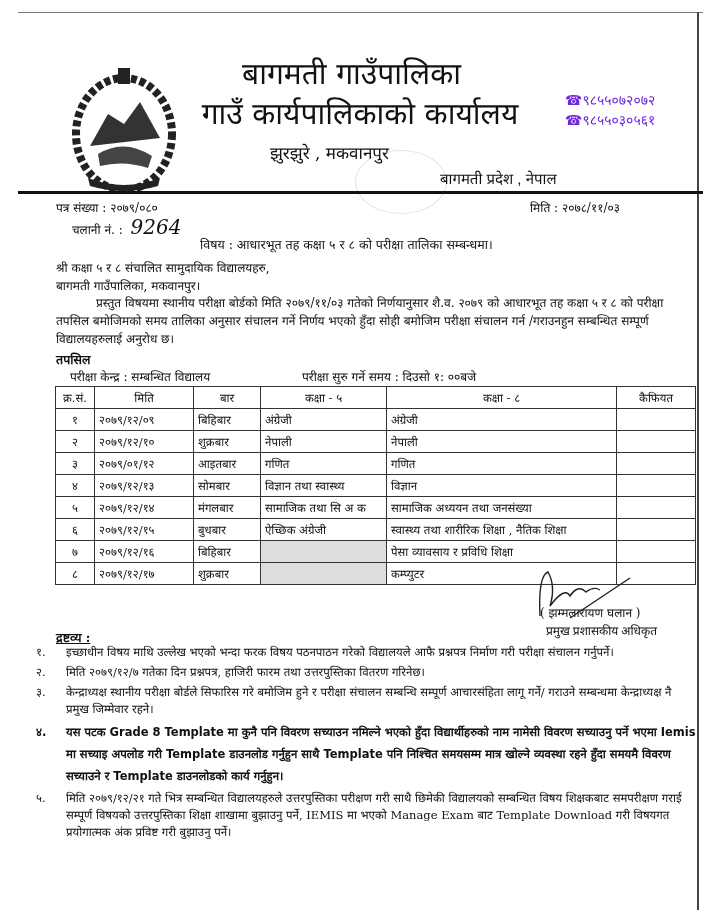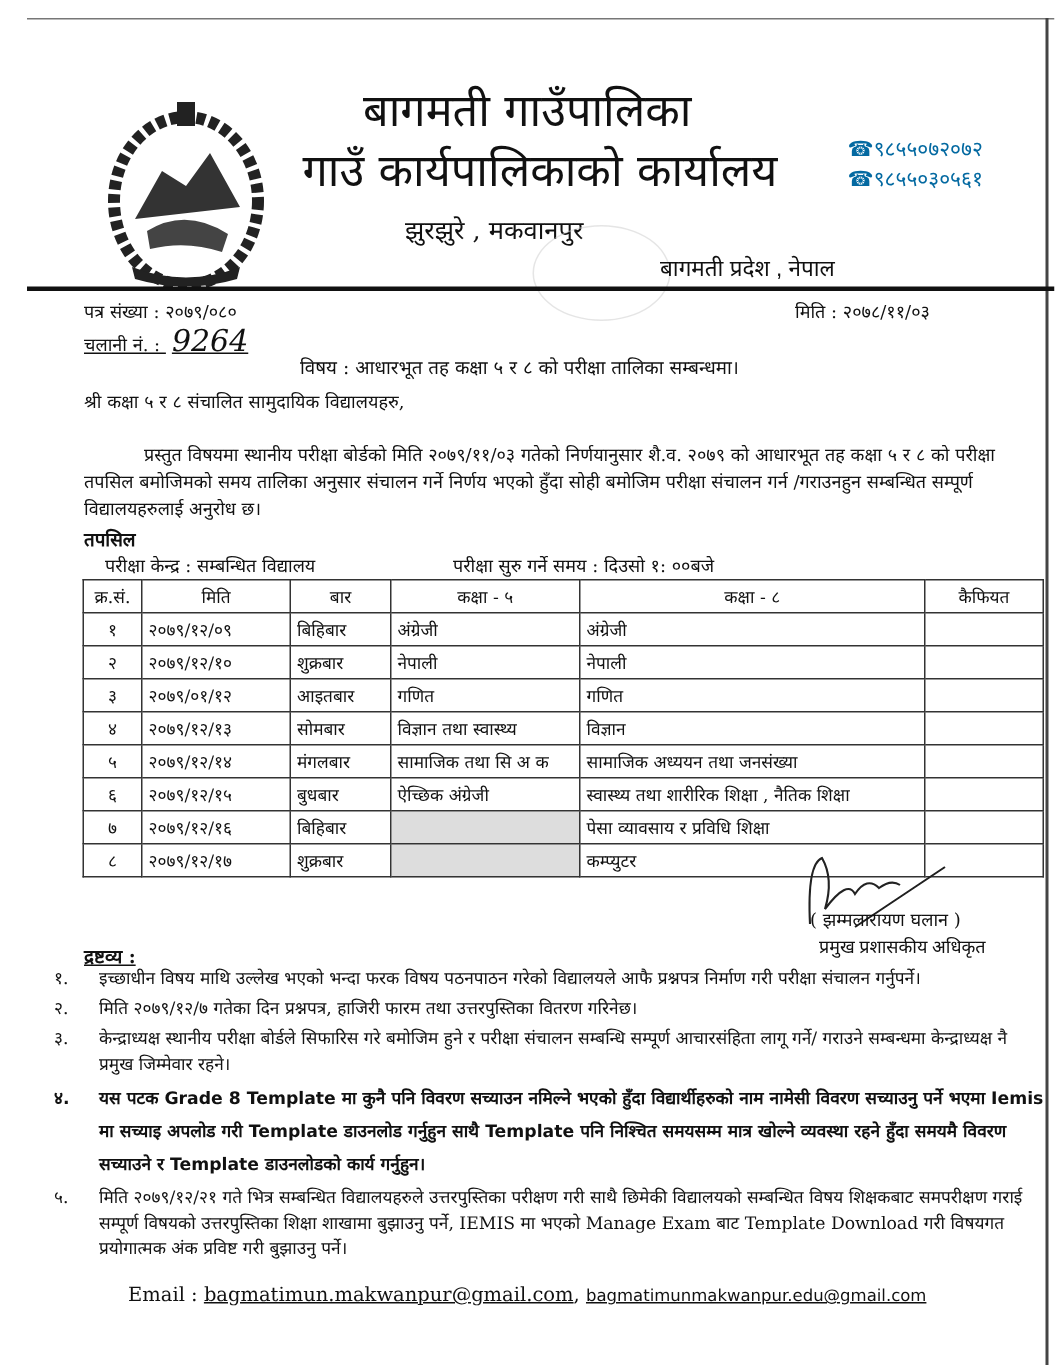--- a/index.html
+++ b/index.html
@@ -5,26 +5,26 @@
   html,body{margin:0;padding:0;background:#fff;}
   body{width:703px;height:910px;position:relative;overflow:hidden;font-family:"DejaVu Sans",sans-serif;color:#111;}
   .abs{position:absolute;}
   .topline{left:18px;top:12px;width:685px;height:1px;background:#777;}
   .rightline{left:697px;top:12px;width:2px;height:900px;background:#444;}
   .emblem{left:68px;top:58px;width:112px;height:138px;}
   .title1{left:0;width:703px;top:52px;text-align:center;font-size:30px;font-family:"DejaVu Serif",serif;}
   .title2{left:190px;top:92px;width:340px;text-align:center;font-size:30px;font-family:"DejaVu Serif",serif;}
   .addr1{left:270px;top:141px;font-size:17px;font-family:"DejaVu Serif",serif;}
   .addr2{left:440px;top:168px;font-size:15px;font-family:Liberation Sans, sans-serif;}
-  .phones{left:565px;top:90px;font-size:14px;line-height:20px;color:#0369a1;}
+  .phones{left:565px;top:90px;font-size:14px;line-height:20px;color:#6d28d9;}
   .hrule{left:18px;top:191px;width:685px;height:3px;background:#111;}
   .stamp{left:355px;top:150px;width:90px;height:62px;border-radius:50%;border:1px solid #ccc;opacity:.5;}
   .small{font-size:12px;font-family:"DejaVu Serif",serif;}
   .ref1{left:56px;top:199px;}
-  .ref2{left:56px;top:215px;text-decoration:underline;}
+  .ref2{left:72px;top:215px;}
   .hand{font-family:"DejaVu Serif",serif;font-style:italic;font-size:20px;margin-left:4px;}
   .date{left:530px;top:199px;}
   .subject{left:200px;top:236px;font-size:12.5px;font-family:"DejaVu Serif",serif;}
   .addrto{left:56px;top:259px;line-height:18px;}
   .para{left:56px;top:294px;width:640px;line-height:18px;text-indent:40px;font-size:12px;font-family:"DejaVu Serif",serif;}
   .tapsil{left:56px;top:351px;font-weight:bold;font-size:12.5px;font-family:"DejaVu Serif",serif;}
   .center{left:70px;top:368px;}
   .starttime{left:302px;top:368px;text-align:right;}
   table.sched{position:absolute;left:55px;top:386px;border-collapse:collapse;font-size:11.5px;font-family:"DejaVu Serif",serif;}
   table.sched td,table.sched th{border:1px solid #333;padding:0 4px;height:21px;font-weight:normal;}
@@ -80,20 +80,21 @@
   <span>चलानी नं. : </span><span class="hand">9264</span>
 </div>
 <div class="abs small date">
   <span>मिति : </span><span>२०७८/११/०३</span>
 </div>
 
 <div class="abs subject">विषय :  आधारभूत तह कक्षा ५ र ८ को परीक्षा तालिका  सम्बन्धमा।</div>
 
 <div class="abs small addrto">
   <div>श्री कक्षा ५ र ८ संचालित सामुदायिक विद्यालयहरु,</div>
+  <div>बागमती गाउँपालिका, मकवानपुर।</div>
 </div>
 
 <div class="abs para">प्रस्तुत विषयमा स्थानीय परीक्षा बोर्डको मिति २०७९/११/०३ गतेको निर्णयानुसार शै.व. २०७९ को आधारभूत  तह कक्षा ५ र ८ को परीक्षा तपसिल बमोजिमको समय तालिका अनुसार संचालन गर्ने निर्णय भएको हुँदा सोही बमोजिम परीक्षा संचालन गर्न /गराउनहुन सम्बन्धित सम्पूर्ण विद्यालयहरुलाई  अनुरोध छ।</div>
 
 <div class="abs tapsil">तपसिल</div>
 <div class="abs small center">परीक्षा केन्द्र : सम्बन्धित विद्यालय</div>
 <div class="abs small starttime">परीक्षा सुरु गर्ने समय : दिउसो  १: ००बजे</div>
 
 <table class="sched">
   <thead>
@@ -198,16 +199,13 @@
       <span class="num">४.</span>
       <span>यस पटक Grade 8 Template मा कुनै पनि विवरण सच्याउन नमिल्ने भएको हुँदा विद्यार्थीहरुको नाम नामेसी विवरण सच्याउनु पर्ने भएमा Iemis मा सच्याइ अपलोड गरी Template डाउनलोड गर्नुहुन साथै Template पनि निश्चित समयसम्म मात्र खोल्ने व्यवस्था रहने हुँदा समयमै विवरण सच्याउने र Template डाउनलोडको कार्य गर्नुहुन।</span>
     </div>
   <div class="note">
       <span class="num">५.</span>
       <span>मिति २०७९/१२/२१ गते भित्र सम्बन्धित विद्यालयहरुले उत्तरपुस्तिका परीक्षण गरी साथै छिमेकी विद्यालयको सम्बन्धित विषय शिक्षकबाट समपरीक्षण गराई सम्पूर्ण विषयको उत्तरपुस्तिका शिक्षा शाखामा बुझाउनु पर्ने, IEMIS मा भएको Manage Exam बाट Template Download गरी विषयगत प्रयोगात्मक अंक प्रविष्ट गरी बुझाउनु पर्ने।</span>
     </div>
 </div>
 
 <div class="abs footer">
-  <div>
-    <span>Email : </span><a>bagmatimun.makwanpur@gmail.com</a>, <a class="sm">bagmatimunmakwanpur.edu@gmail.com</a>
-  </div>
 </div>
 
 </body></html>

